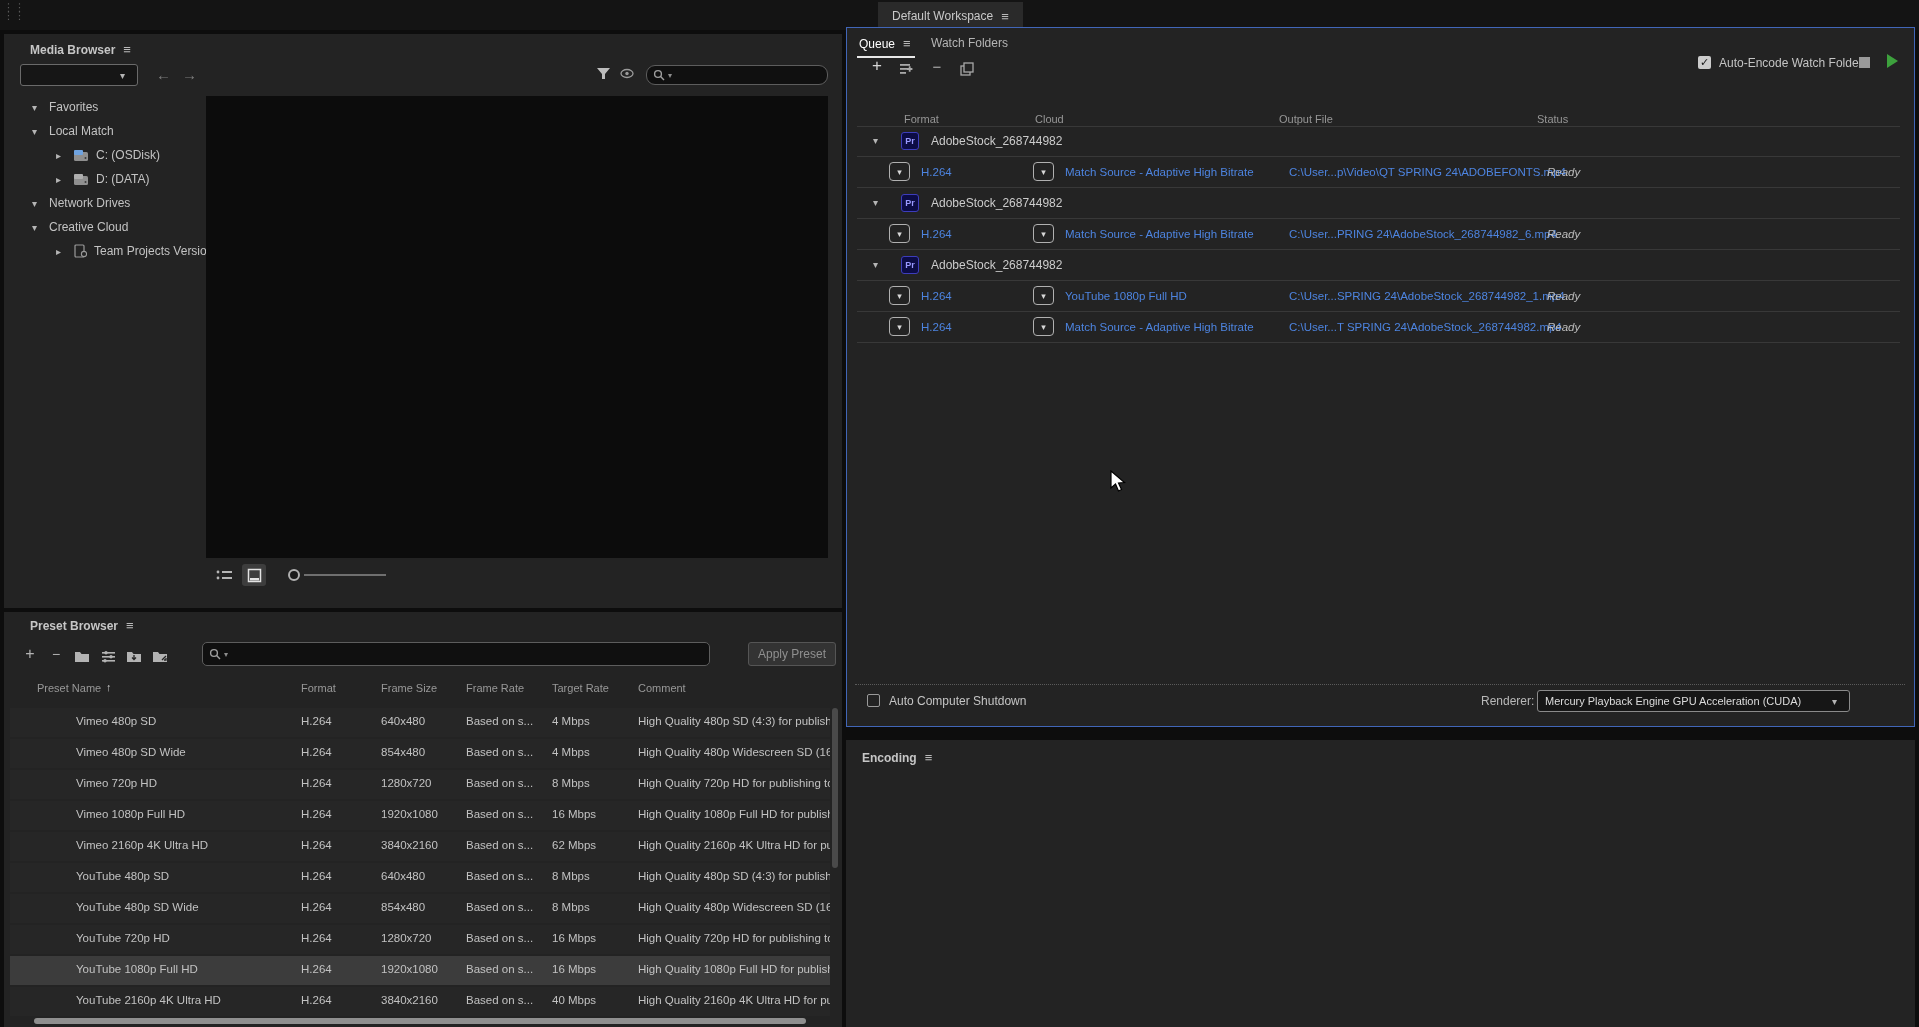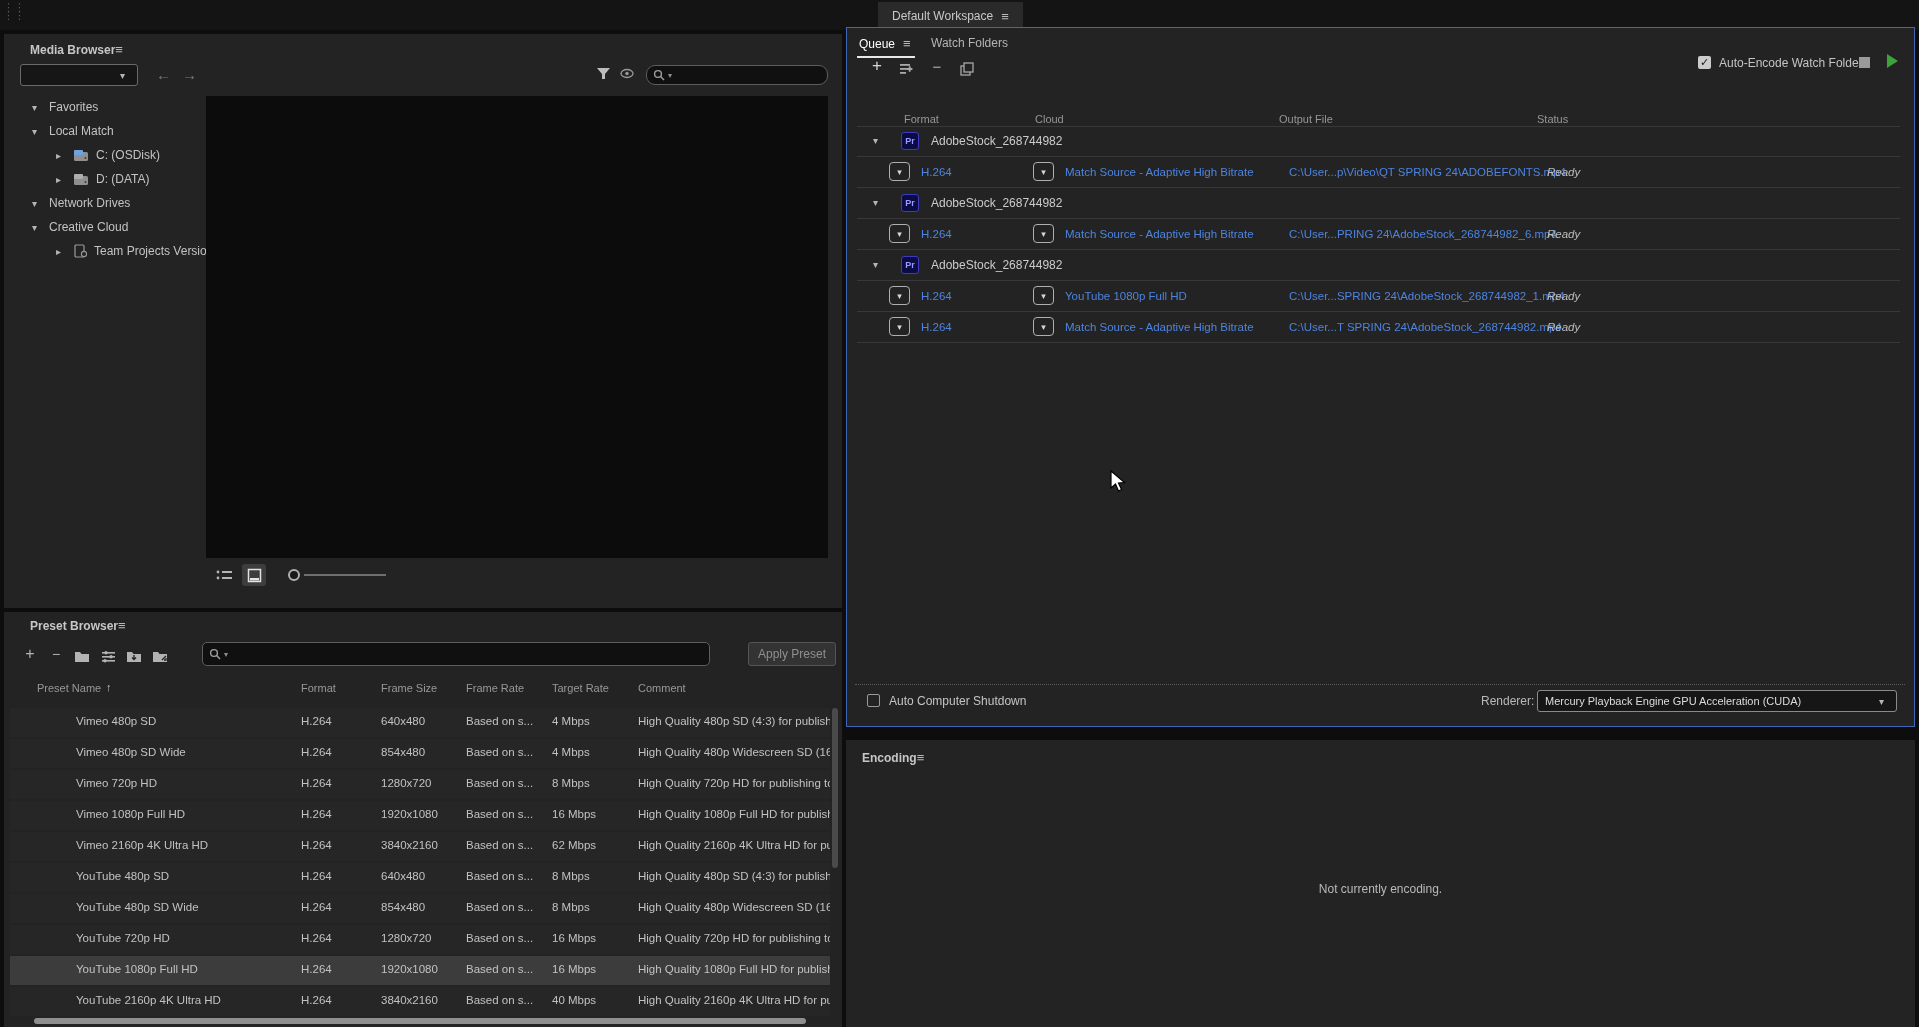--- a/index.html
+++ b/index.html
@@ -7,21 +7,21 @@
   .abs { position:absolute; }
   #stage { position:relative; width:1919px; height:1027px; background:#0d0d0d; color:#c8c8c8; font-size:12px; }
 
   
   #topbar { left:0; top:0; width:1919px; height:30px; background:#141414; }
   #grip { left:3px; top:3px; color:#5a5a5a; font-size:11px; line-height:8px; width:10px; }
   #ws-tab { left:878px; top:2px; height:28px; padding:0 14px; background:#2a2a2a; color:#c9c9c9; display:flex; align-items:center; gap:8px; font-size:12px; }
   .menu-ic { color:#b9b9b9; font-size:13px; }
 
   .panel { position:absolute; background:#232323; }
-  .ptitle { color:#c6c6c6; font-size:12px; font-weight:bold; display:flex; align-items:center; }
+  .ptitle { color:#c6c6c6; font-size:12px; font-weight:bold; display:flex; gap:8px; align-items:center; }
 
   
   #media { left:4px; top:34px; width:838px; height:574px; }
   .select { background:#161616; border:1px solid #6a6a6a; border-radius:3px; color:#cfcfcf; display:flex; align-items:center; justify-content:space-between; padding:0 7px; font-size:11px; }
   .nav-arrow { color:#7d7d7d; font-size:15px; }
   .searchbox { background:#101010; border:1px solid #5d5d5d; border-radius:9px; display:flex; align-items:center; padding:0 6px; gap:3px; }
   .mb-content { background:#0c0c0c; }
   .tree-item { position:absolute; height:22px; display:flex; align-items:center; gap:7px; color:#c3c3c3; font-size:12px; }
   .chev { color:#b5b5b5; font-size:10px; width:10px; display:inline-block; }
 
@@ -421,32 +421,31 @@
         </div>
       <span class="qlink" style="left:208px;">Match Source - Adaptive High Bitrate</span>
       <span class="qlink" style="left:432px;">C:\User...T SPRING 24\AdobeStock_268744982.mp4</span>
       <span class="qstatus" style="left:690px;">Ready</span>
     </div>
 
     <div class="abs" style="left:8px; top:656px; width:1050px; border-top:1px dotted #5a5a5a;"></div>
     <div class="abs checkbox unchecked" style="left:20px; top:666px;"></div>
     <span class="abs" style="left:42px; top:666px; color:#c4c4c4; font-size:12px;">Auto Computer Shutdown</span>
     <span class="abs" style="left:634px; top:666px; color:#b9b9b9; font-size:12px;">Renderer:</span>
-    <div class="abs select" style="left:690px; top:662px; width:360px; height:22px; border-color:#8a8a8a;">
+    <div class="abs select" style="left:690px; top:662px; width:313px; height:22px; border-color:#8a8a8a;">
       <span style="color:#dcdcdc;">Mercury Playback Engine GPU Acceleration (CUDA)</span>
       <span class="chev">▾</span>
     </div>
   </div>
 
   <div id="encoding" class="panel">
     <div class="abs ptitle" style="left:16px; top:10px;">
       <span>Encoding</span>
       <span class="menu-ic">≡</span>
     </div>
-    <div class="abs" style="left:0; top:142px; width:1069px; text-align:center; color:#b9b9b9; font-size:12px;">Not currently encoding.</div>
   </div>
 
   <div id="cursor" class="abs">
     <svg width="18" height="24" viewBox="0 0 18 24">
         <path d="M1 1 L1 18 L5.5 14 L8.5 21 L11.5 19.5 L8.5 13 L14.5 12.5 Z" fill="#ffffff" stroke="#000000" stroke-width="1.2"></path>
       </svg>
   </div>
 
 </div>
 

